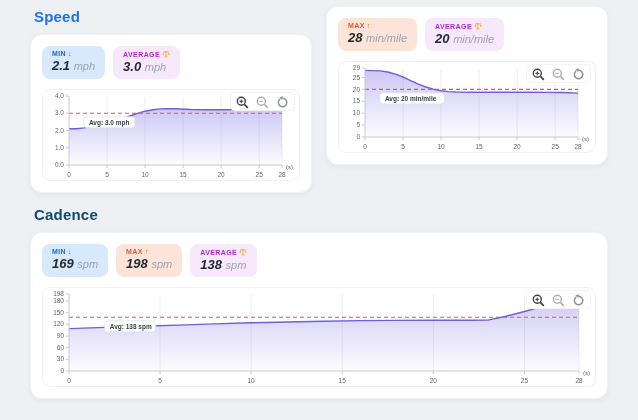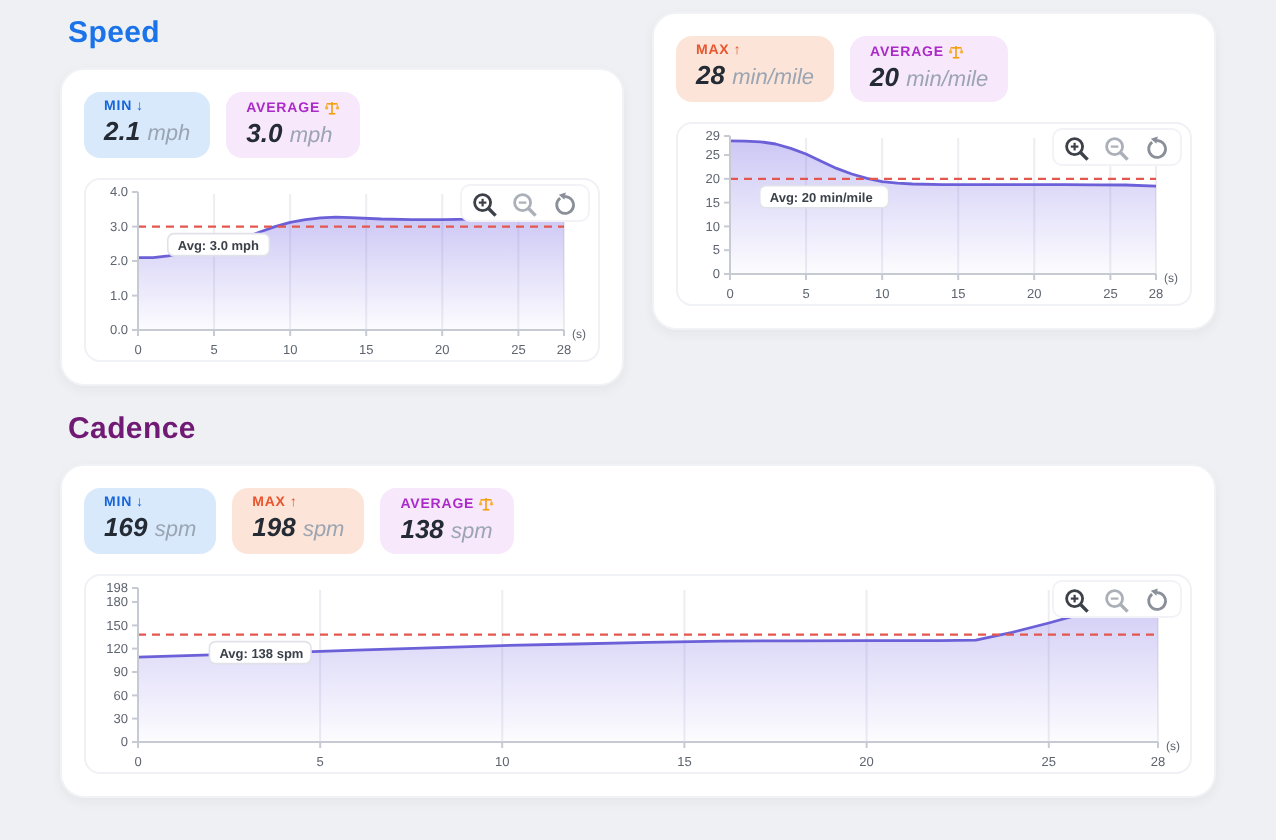--- a/index.html
+++ b/index.html
@@ -238,21 +238,21 @@
               <text x="243" y="79" font-size="6" fill="#5f6570">(s)</text>
               <rect x="40.9" y="30.9" width="64.4" height="11" rx="3" fill="#ffffff" stroke="#e1e2e9" stroke-width="0.8"></rect>
               <text x="45.9" y="38.9" font-size="6.5" font-weight="bold" fill="#3b4049">Avg: 20 min/mile</text>
             </svg>
         </div>
       </div>
     </div>
   </div>
 
   <div class="cadence-section">
-    <h2 class="section-title" style="color:#701a75">Cadence</h2>
+    <h2 class="section-title" style="color:#0c4a6e">Cadence</h2>
     <div class="panel">
       <div class="stats-row">
         <div class="badge badge-min">
           <div class="badge-label">
               <span>MIN</span>
               <span>↓</span>
             </div>
           <div class="badge-value"><span>169</span> <span class="unit">spm</span></div>
         </div>
         <div class="badge badge-max">

